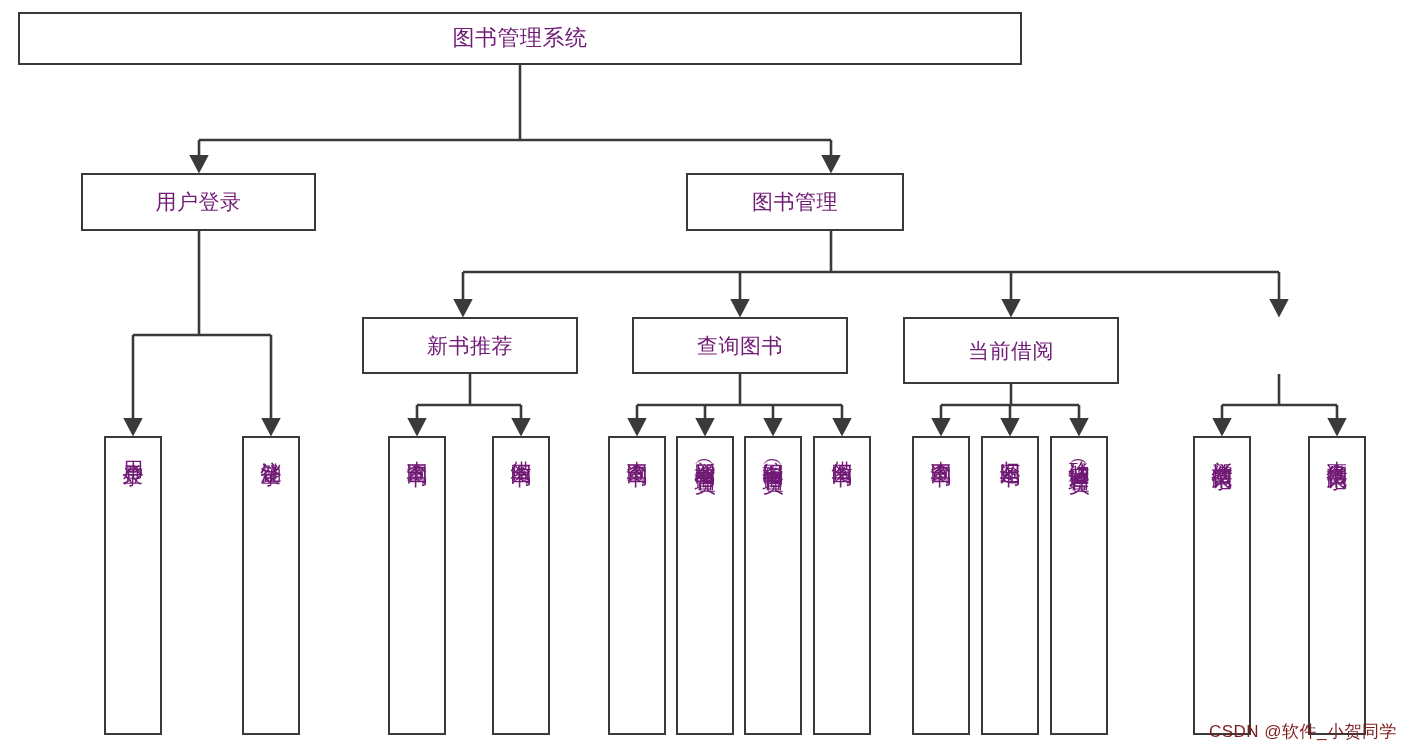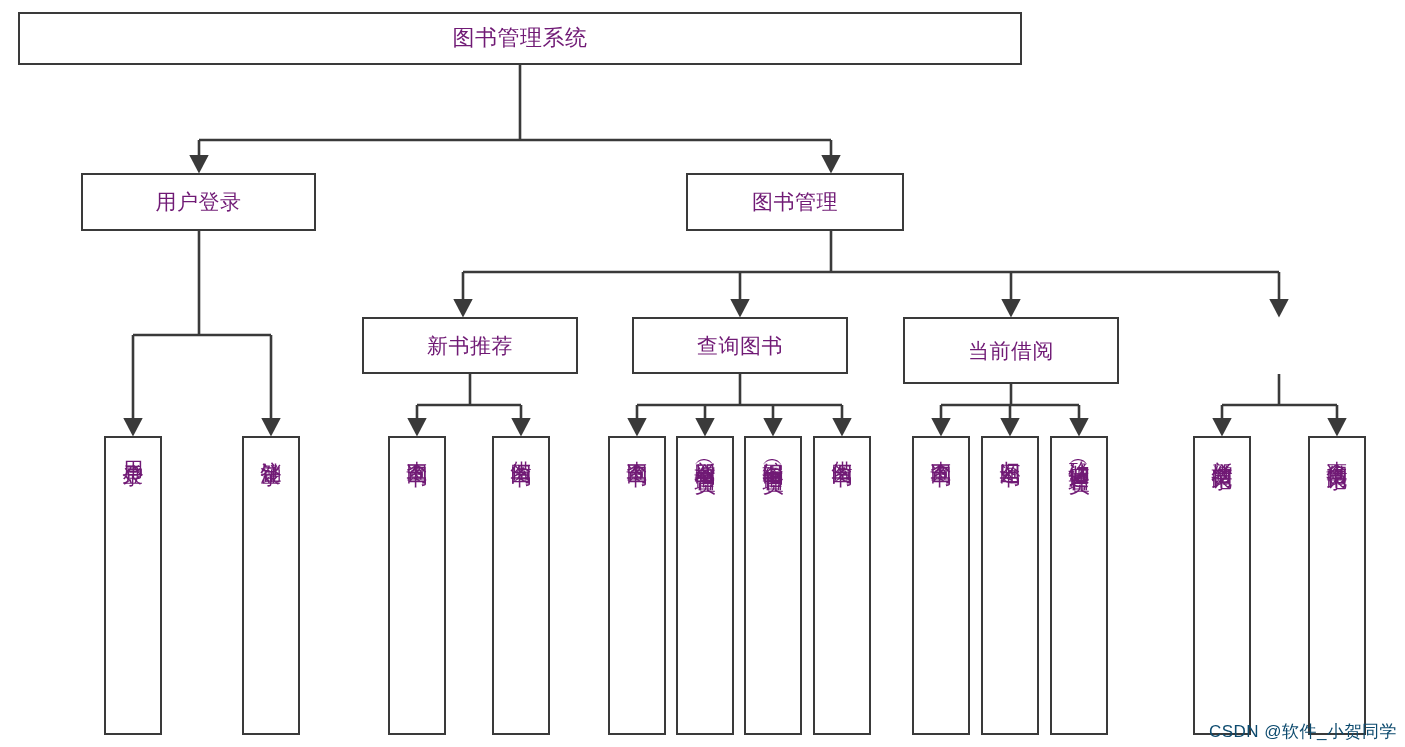--- a/index.html
+++ b/index.html
@@ -64,21 +64,21 @@
     line-height: 1.05;
     letter-spacing: 2px;
     max-height: 100%;
     margin: 0 auto;
   }
   .watermark {
     position: absolute;
     right: 8px;
     bottom: 4px;
     font-size: 17px;
-    color: #0c4a6e;
+    color: #7f1d1d;
     letter-spacing: 0.5px;
     user-select: none;
     white-space: nowrap;
   }
 </style>
 </head>
 <body>
 
 <div id="diagram-root">
 

